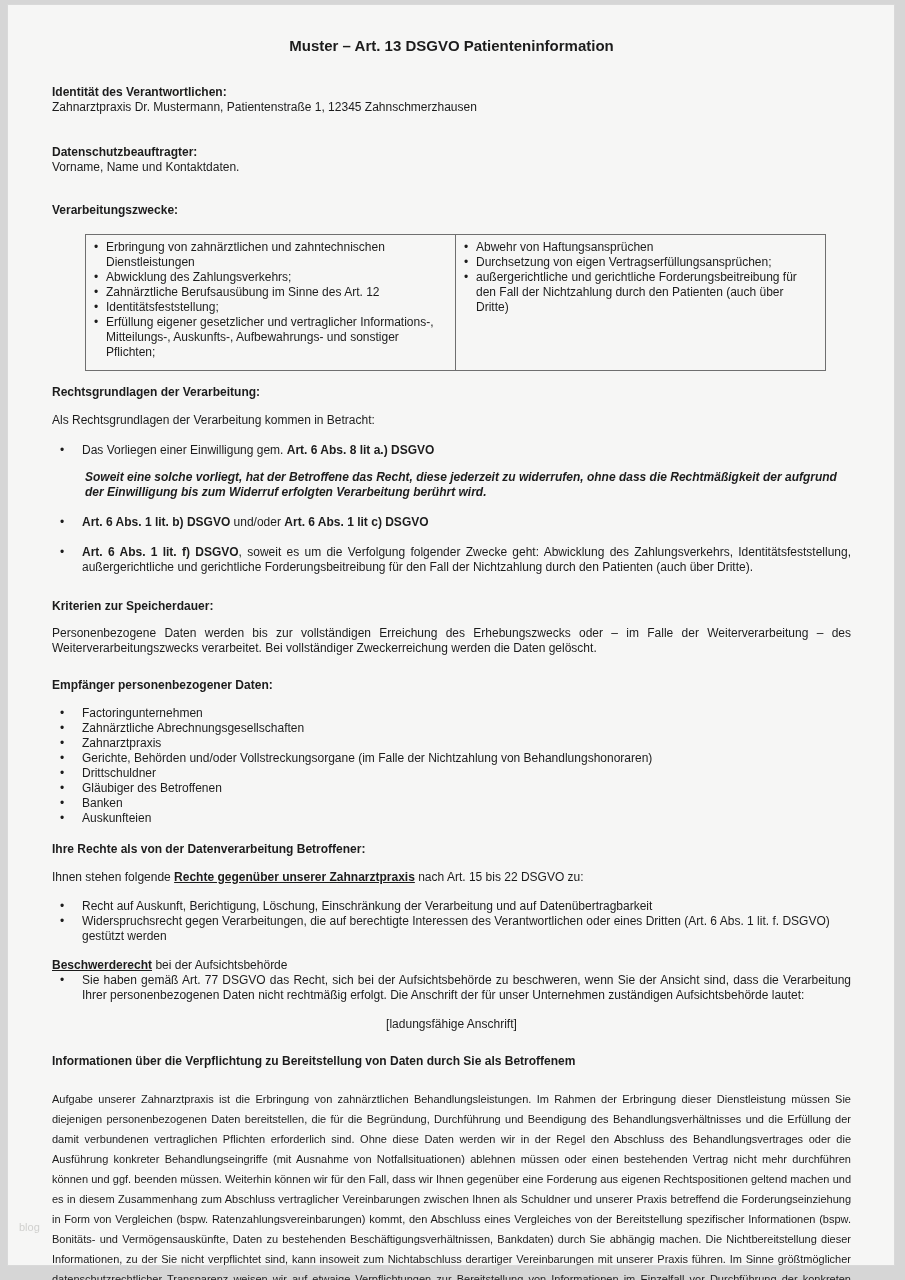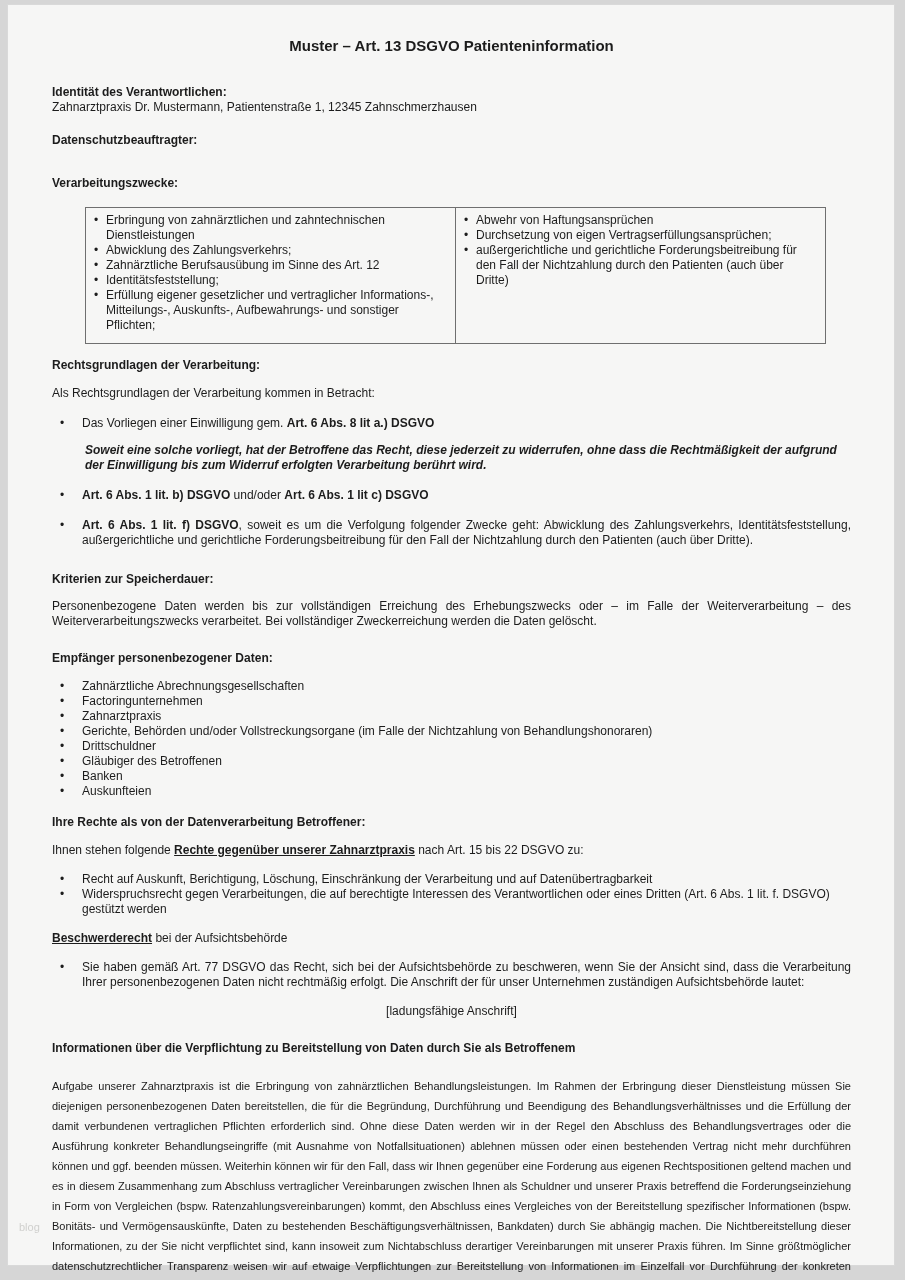--- a/index.html
+++ b/index.html
@@ -23,21 +23,21 @@
     font-size:12px;line-height:15px;
   }
   .doc-title{
     margin:32px 0 10px 0;
     text-align:center;
     font-size:15px;line-height:18px;
     font-weight:bold;
   }
   .h{font-weight:bold;}
   .sec-identity{margin-top:30px;}
-  .sec-dpo{margin-top:18px;}
+  .sec-dpo{margin-top:30px;}
   .sec-purposes-h{margin-top:28px;}
   .ptable{
     margin:16px 0 0 33px;
     width:741px;
     border-collapse:collapse;
     table-layout:fixed;
   }
   .ptable td{
     border:1px solid #6f6f6f;
     vertical-align:top;
@@ -61,21 +61,21 @@
   .sec-retention-h{margin-top:24px;}
   .retention-body{margin-top:12px;}
   .sec-recipients-h{margin-top:22px;}
   .recipients-list{margin-top:13px;}
   .recipients-list li{line-height:15px;}
   .sec-rights-h{margin-top:16px;}
   .rights-intro{margin-top:13px;}
   .rights-list{margin-top:14px;}
   .emph{font-weight:bold;text-decoration:underline;}
   .complaint-line{margin-top:14px;}
-  .complaint-bullet{margin-top:14px;}
+  .complaint-bullet{}
   .address{margin-top:14px;text-align:center;}
   .sec-obligation-h{margin-top:22px;}
   .obligation-body{
     margin-top:20px;
     font-size:11px;line-height:20px;
   }
   .watermark{
     position:absolute;left:11px;top:1216px;
     font-size:11px;color:#d0d0ce;
   }
@@ -88,20 +88,21 @@
 
     <div class="doc-title">Muster – Art. 13 DSGVO Patienteninformation</div>
 
     <div class="sec-identity">
       <div class="h">Identität des Verantwortlichen:</div>
       <div>Zahnarztpraxis Dr. Mustermann, Patientenstraße 1, 12345 Zahnschmerzhausen</div>
     </div>
 
     <div class="sec-dpo">
       <div class="h">Datenschutzbeauftragter:</div>
+      <div>Vorname, Name und Kontaktdaten.</div>
     </div>
 
     <div class="h sec-purposes-h">Verarbeitungszwecke:</div>
 
     <table class="ptable">
       <tbody>
           <tr>
         <td>
           <ul>
             <li>Erbringung von zahnärztlichen und zahntechnischen Dienstleistungen</li>
@@ -132,22 +133,22 @@
     <ul>
       <li class="blt"><span class="h">Art. 6 Abs. 1 lit. b) DSGVO</span><span> und/oder </span><span class="h">Art. 6 Abs. 1 lit c) DSGVO</span></li>
       <li class="blt just"><span class="h">Art. 6 Abs. 1 lit. f) DSGVO</span><span>, soweit es um die Verfolgung folgender Zwecke geht: Abwicklung des Zahlungsverkehrs, Identitätsfeststellung, außergerichtliche und gerichtliche Forderungsbeitreibung für den Fall der Nichtzahlung durch den Patienten (auch über Dritte).</span></li>
     </ul>
 
     <div class="h sec-retention-h">Kriterien zur Speicherdauer:</div>
     <div class="retention-body just">Personenbezogene Daten werden bis zur vollständigen Erreichung des Erhebungszwecks oder – im Falle der Weiterverarbeitung – des Weiterverarbeitungszwecks verarbeitet. Bei vollständiger Zweckerreichung werden die Daten gelöscht.</div>
 
     <div class="h sec-recipients-h">Empfänger personenbezogener Daten:</div>
     <ul class="recipients-list">
+      <li>Factoringunternehmen</li>
       <li>Zahnärztliche Abrechnungsgesellschaften</li>
-      <li>Factoringunternehmen</li>
       <li>Zahnarztpraxis</li>
       <li>Gerichte, Behörden und/oder Vollstreckungsorgane (im Falle der Nichtzahlung von Behandlungshonoraren)</li>
       <li>Drittschuldner</li>
       <li>Gläubiger des Betroffenen</li>
       <li>Banken</li>
       <li>Auskunfteien</li>
     </ul>
 
     <div class="h sec-rights-h">Ihre Rechte als von der Datenverarbeitung Betroffener:</div>
     <div class="rights-intro"><span>Ihnen stehen folgende </span><span class="emph">Rechte gegenüber unserer Zahnarztpraxis</span><span> nach Art. 15 bis 22 DSGVO zu:</span></div>

